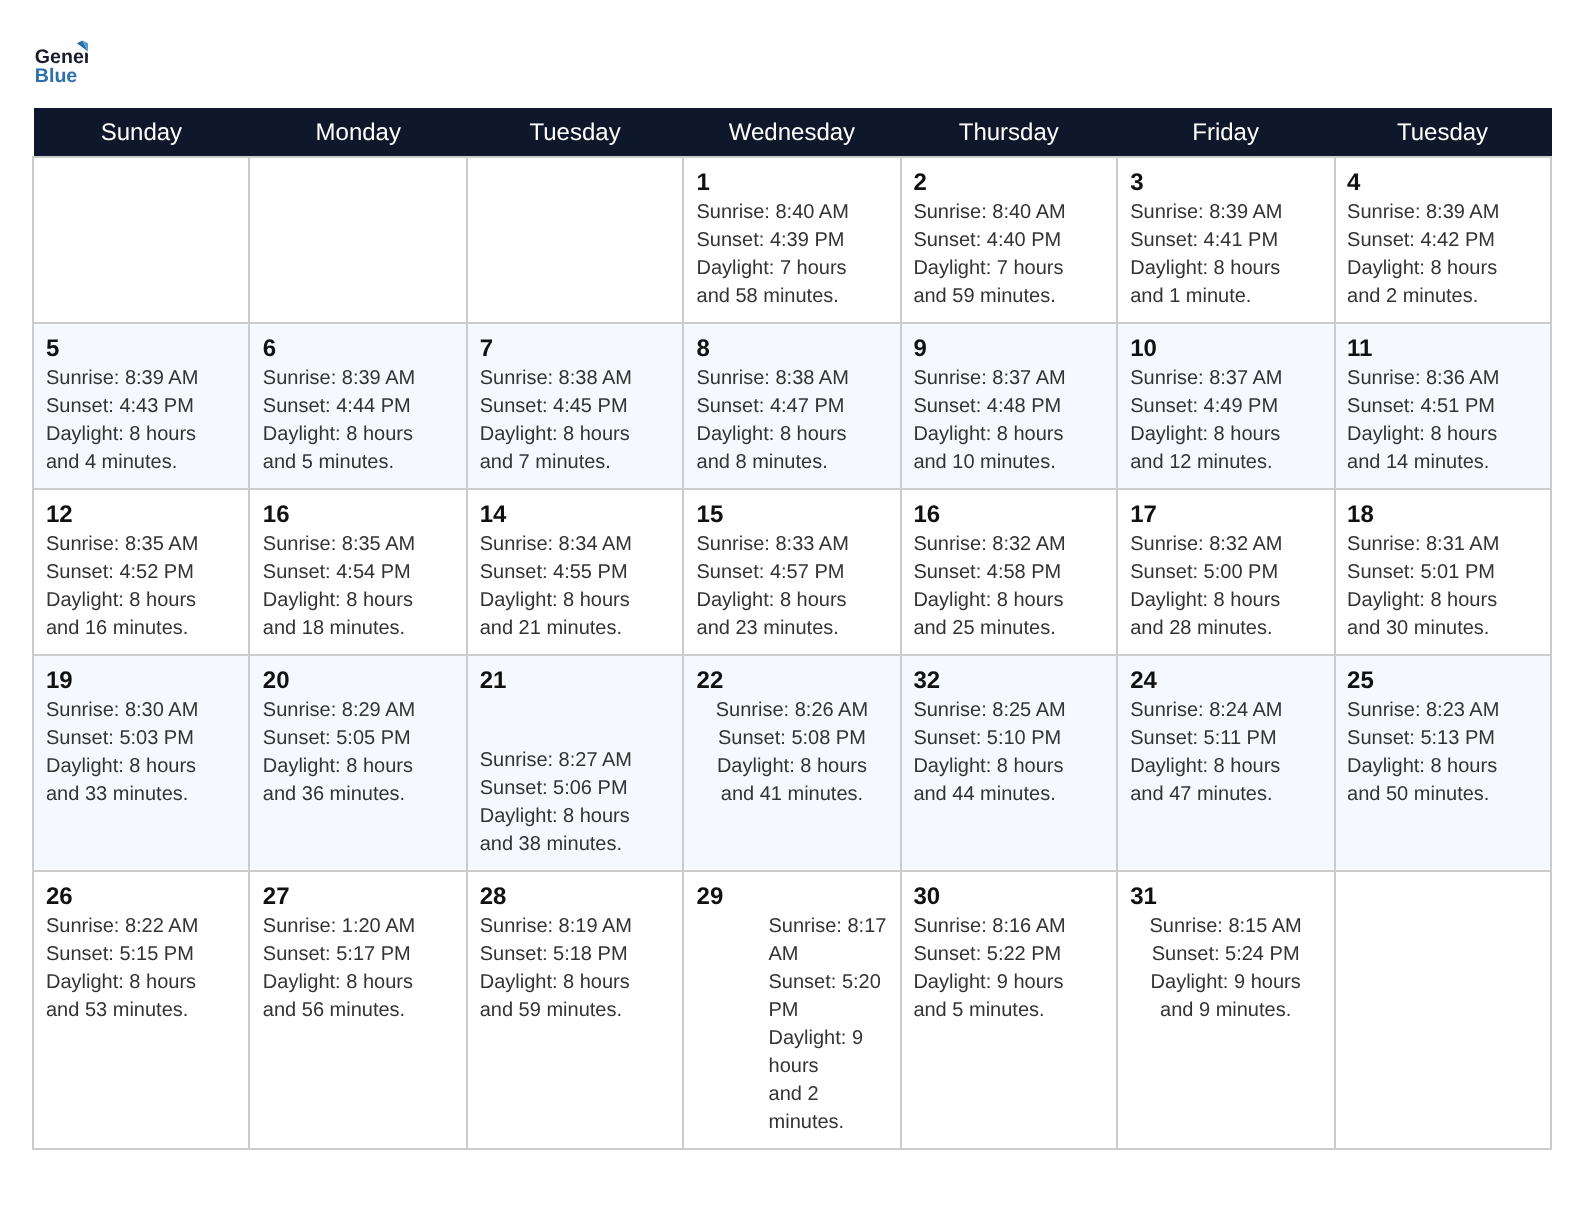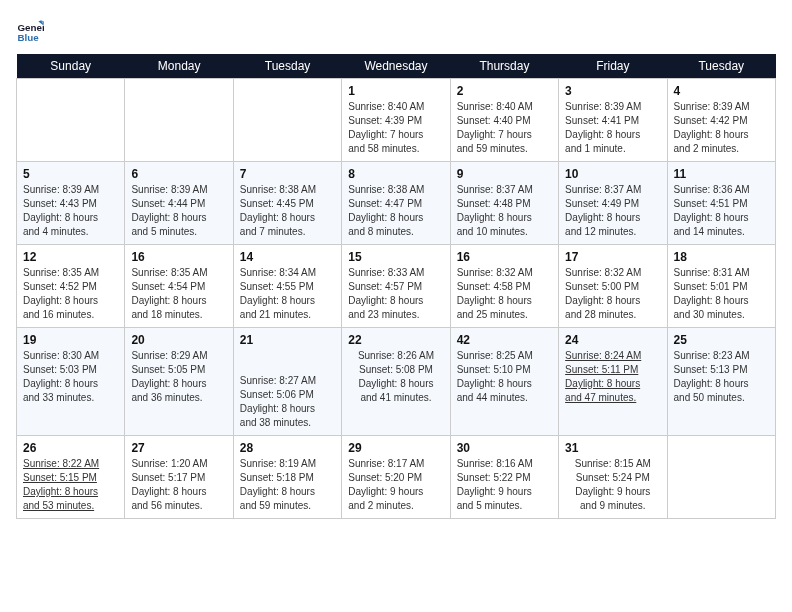--- a/index.html
+++ b/index.html
@@ -271,66 +271,66 @@
 and 38 minutes.</div>
         </td>
         <td>
           <div class="day-num">22</div>
           <div class="day-info" style="white-space: pre-line; text-align: center;">Sunrise: 8:26 AM
 Sunset: 5:08 PM
 Daylight: 8 hours
 and 41 minutes.</div>
         </td>
         <td>
-          <div class="day-num">42</div>
+          <div class="day-num">32</div>
           <div class="day-info" style="white-space: pre-line;">Sunrise: 8:25 AM
 Sunset: 5:10 PM
 Daylight: 8 hours
 and 44 minutes.</div>
         </td>
         <td>
           <div class="day-num">24</div>
-          <div class="day-info" style="white-space: pre-line; text-decoration: underline;">Sunrise: 8:24 AM
+          <div class="day-info" style="white-space: pre-line;">Sunrise: 8:24 AM
 Sunset: 5:11 PM
 Daylight: 8 hours
 and 47 minutes.</div>
         </td>
         <td>
           <div class="day-num">25</div>
           <div class="day-info" style="white-space: pre-line;">Sunrise: 8:23 AM
 Sunset: 5:13 PM
 Daylight: 8 hours
 and 50 minutes.</div>
         </td>
       </tr>
       <tr>
         <td>
           <div class="day-num">26</div>
-          <div class="day-info" style="white-space: pre-line; text-decoration: underline;">Sunrise: 8:22 AM
+          <div class="day-info" style="white-space: pre-line;">Sunrise: 8:22 AM
 Sunset: 5:15 PM
 Daylight: 8 hours
 and 53 minutes.</div>
         </td>
         <td>
           <div class="day-num">27</div>
           <div class="day-info" style="white-space: pre-line;">Sunrise: 1:20 AM
 Sunset: 5:17 PM
 Daylight: 8 hours
 and 56 minutes.</div>
         </td>
         <td>
           <div class="day-num">28</div>
           <div class="day-info" style="white-space: pre-line;">Sunrise: 8:19 AM
 Sunset: 5:18 PM
 Daylight: 8 hours
 and 59 minutes.</div>
         </td>
         <td>
           <div class="day-num">29</div>
-          <div class="day-info" style="white-space: pre-line;">Sunrise: 8:17 AM
+          <div class="day-info" style="white-space: pre-line; margin-left: 36px;">Sunrise: 8:17 AM
 Sunset: 5:20 PM
 Daylight: 9 hours
 and 2 minutes.</div>
         </td>
         <td>
           <div class="day-num">30</div>
           <div class="day-info" style="white-space: pre-line;">Sunrise: 8:16 AM
 Sunset: 5:22 PM
 Daylight: 9 hours
 and 5 minutes.</div>

